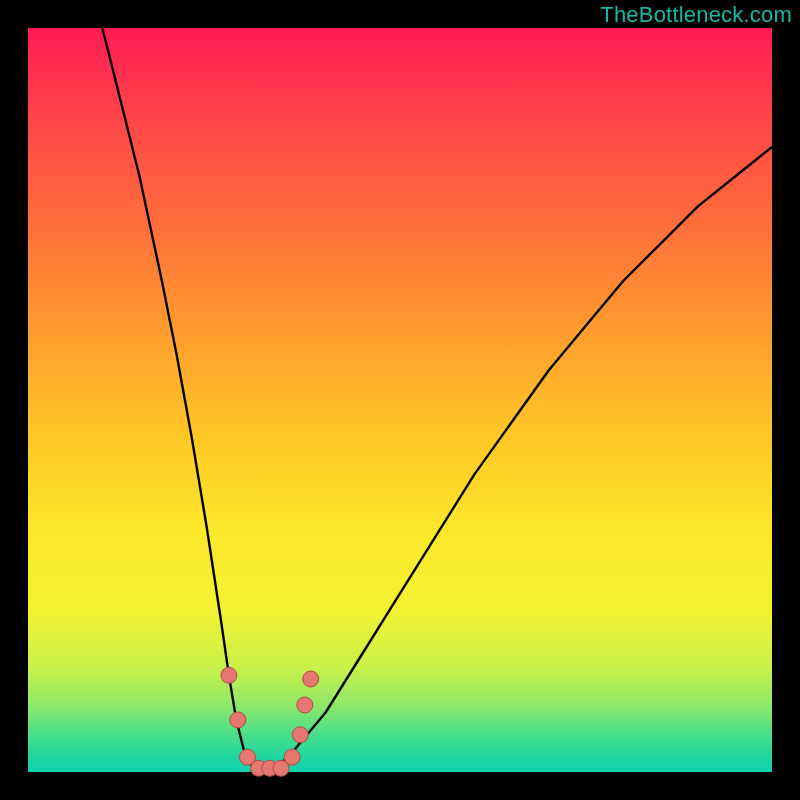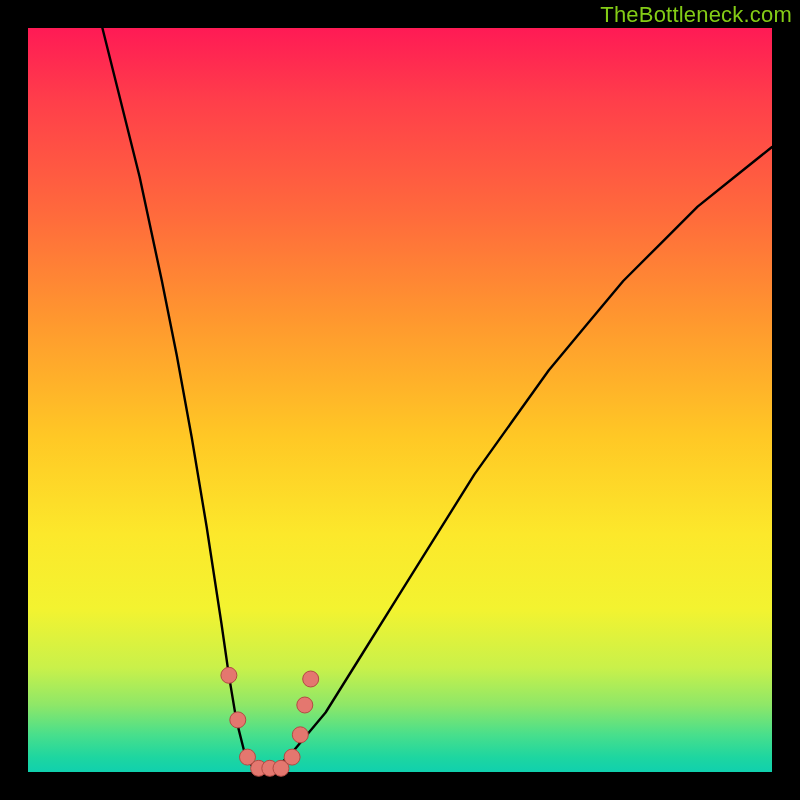--- a/index.html
+++ b/index.html
@@ -38,21 +38,21 @@
       #8ee768 91%,
       #48df8c 95%,
       #1ed6a0 98%,
       #10d0ae 100%
     );
   }
   .watermark {
     position: absolute;
     top: 2px;
     right: 8px;
-    color: #84cc16;
+    color: #14b8a6;
     font-family: Arial, Helvetica, sans-serif;
     font-size: 22px;
     font-weight: 400;
     letter-spacing: 0.2px;
     user-select: none;
   }
   svg.curve {
     position: absolute;
     left: 0;
     top: 0;

